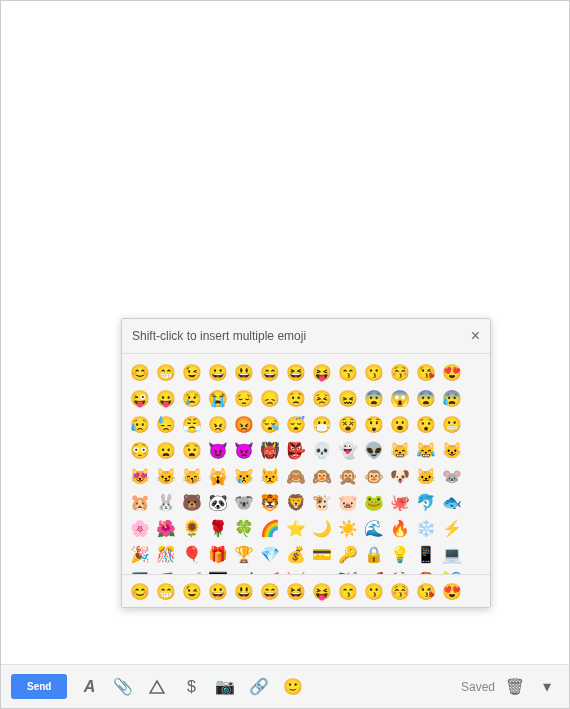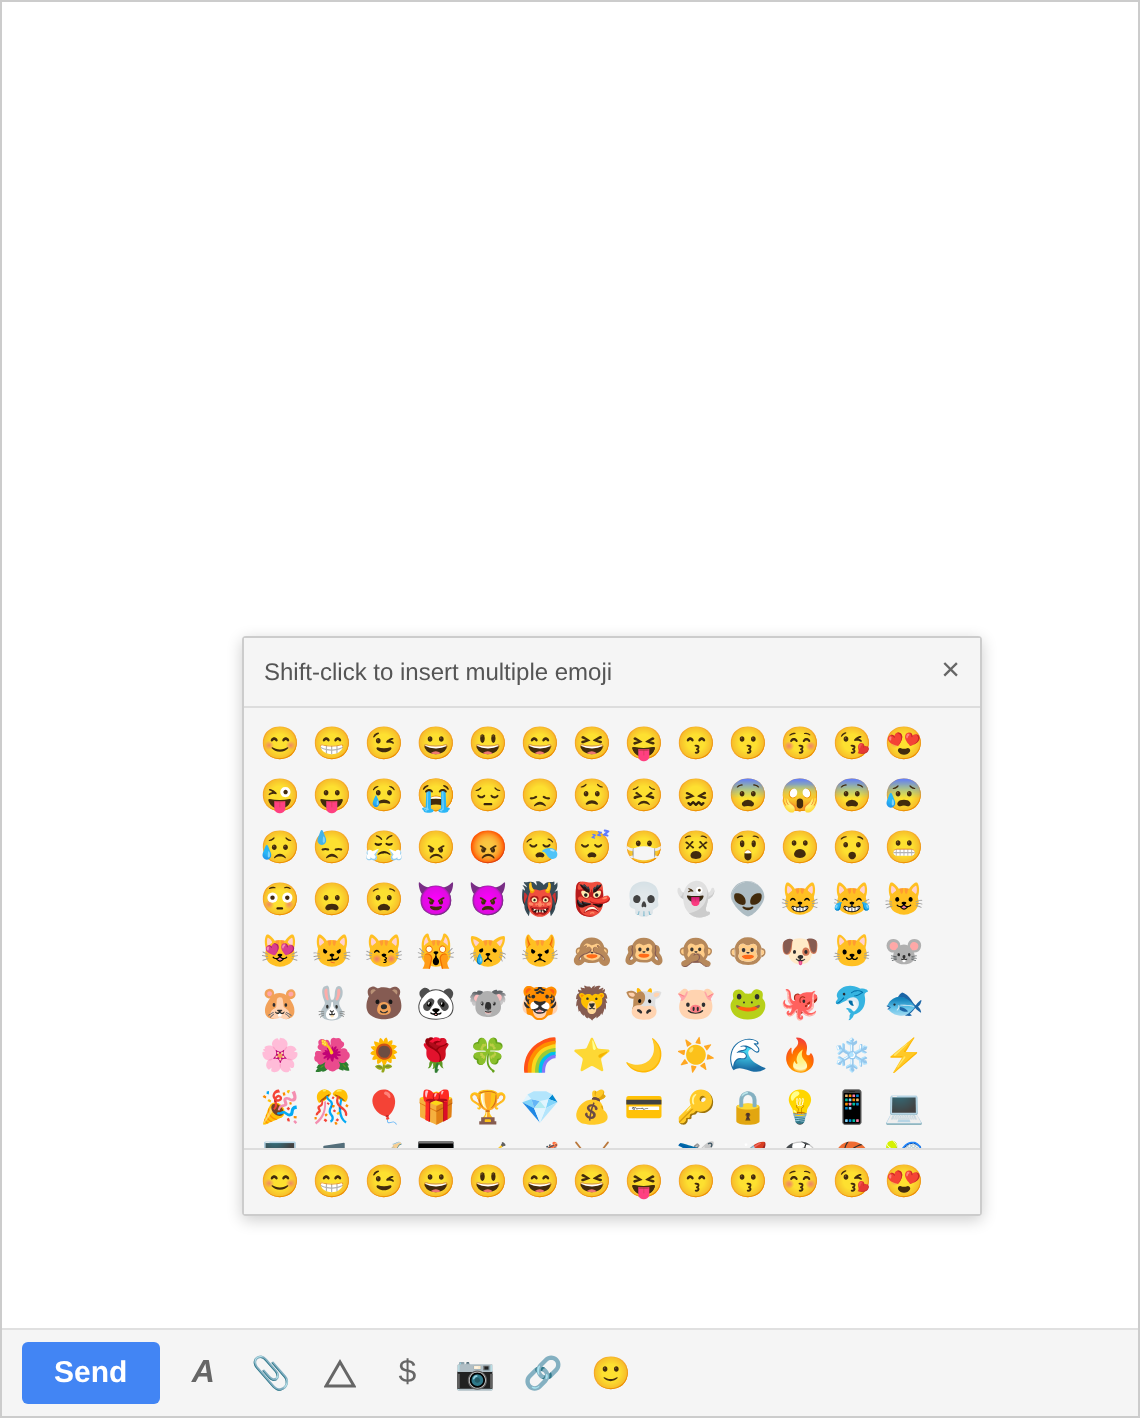--- a/index.html
+++ b/index.html
@@ -160,21 +160,21 @@
       height: 44px;
       flex-shrink: 0;
     }
 
     .send-btn {
       background: #4285f4;
       color: #fff;
       border: none;
       border-radius: 3px;
       padding: 7px 16px;
-      font-size: 15px;
+      font-size: 10px;
       font-weight: bold;
       cursor: pointer;
     }
 
     .toolbar-icon {
       color: #666;
       cursor: pointer;
       font-size: 16px;
       width: 24px;
       height: 24px;
@@ -365,15 +365,20 @@
     <span class="toolbar-icon">
       <svg width="16" height="16" viewBox="0 0 16 16">
         <polygon points="8,2 15,14 1,14" fill="none" stroke="#666" stroke-width="1.5"></polygon>
       </svg>
     </span>
     <span class="toolbar-icon">$</span>
     <span class="toolbar-icon">📷</span>
     <span class="toolbar-icon">🔗</span>
     <span class="toolbar-icon">🙂</span>
     <div class="toolbar-spacer"></div>
+    <div class="toolbar-right">
+      <span class="toolbar-saved">Saved</span>
+      <span class="toolbar-icon">🗑</span>
+      <span class="toolbar-icon toolbar-more">▾</span>
+    </div>
   </div>
 
 </div>
 
 </body></html>

